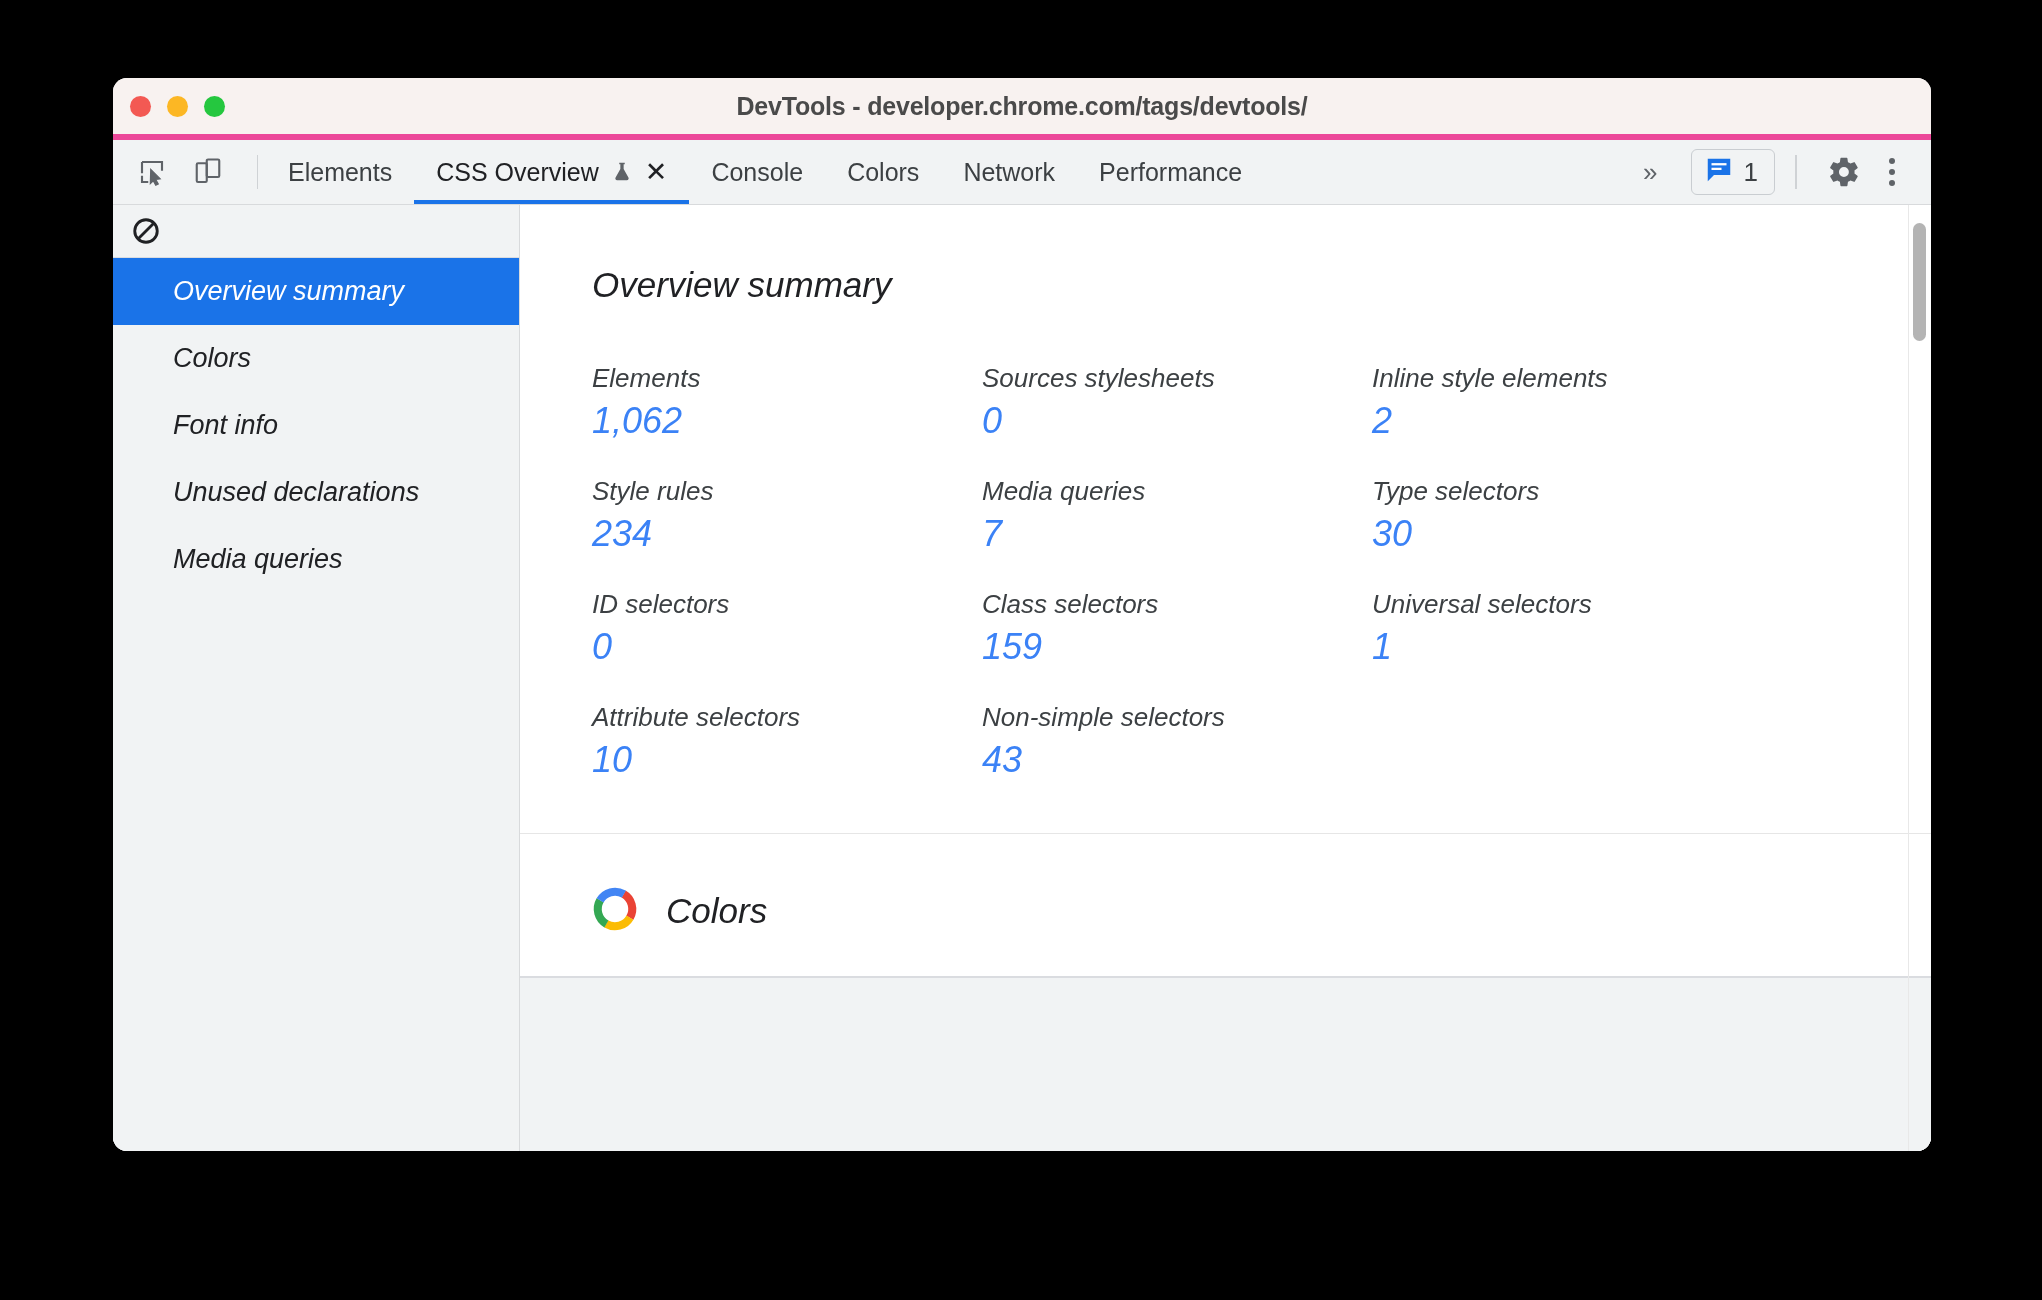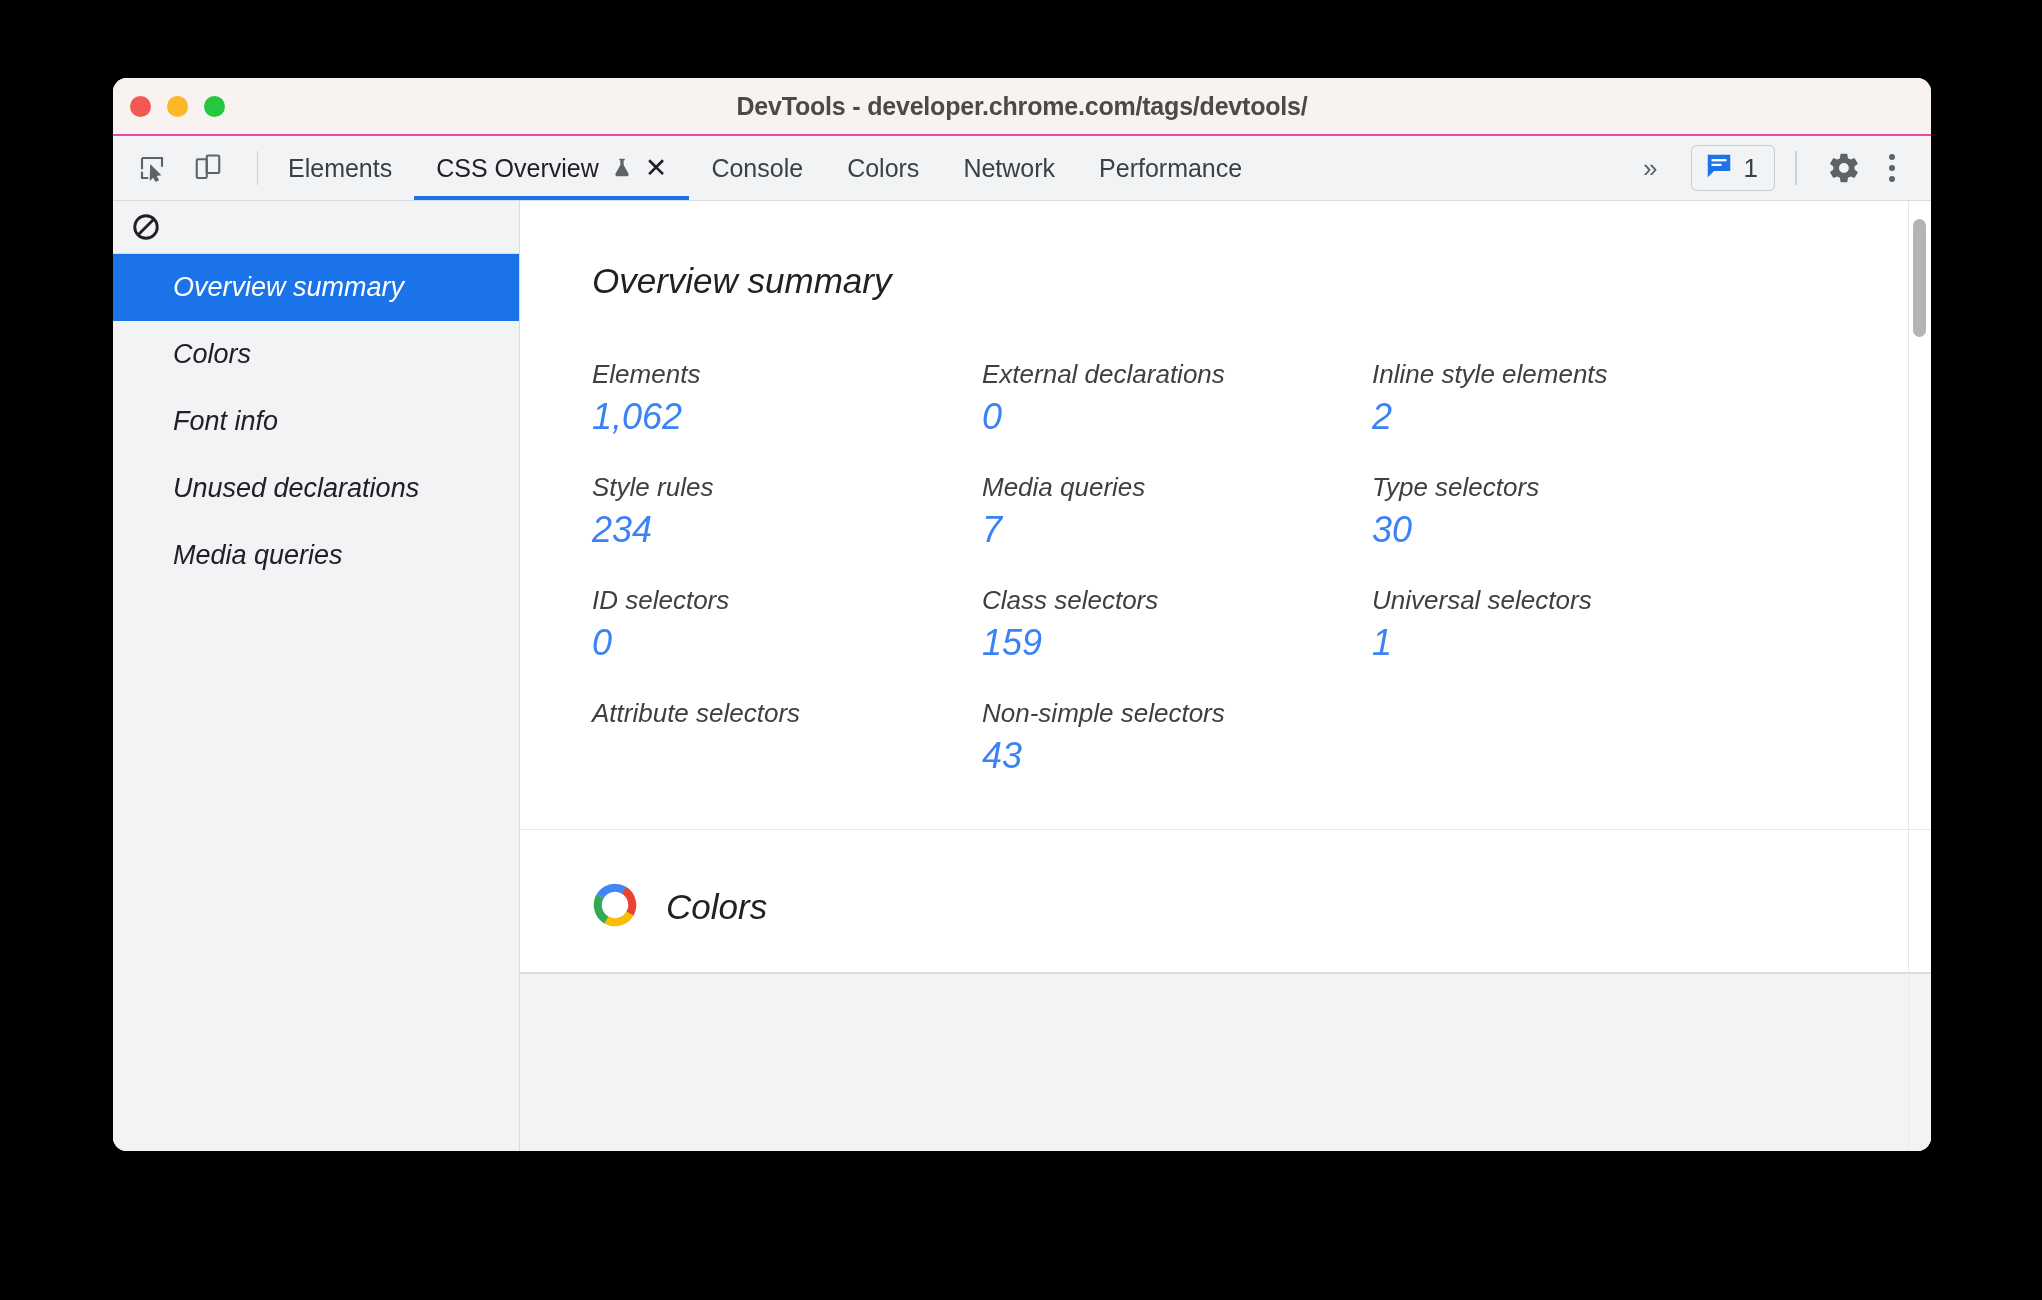--- a/index.html
+++ b/index.html
@@ -29,21 +29,21 @@
     display: flex;
     flex-direction: column;
   }
 
   
   .titlebar {
     position: relative;
     height: 56px;
     flex: 0 0 56px;
     background: #f8f2f0;
-    border-bottom: 2px solid #ec4899;
+    border-bottom: 6px solid #ec4899;
     display: flex;
     align-items: center;
   }
   .traffic {
     display: flex;
     gap: 16px;
     margin-left: 17px;
   }
   .dot { width: 21px; height: 21px; border-radius: 50%; }
   .dot.red    { background: #f35953; }
@@ -379,21 +379,21 @@
     <div class="content">
 
       <div class="summary-panel">
         <h1 class="panel-title">Overview summary</h1>
         <div class="metrics">
           <div>
             <div class="metric-label">Elements</div>
             <div class="metric-value">1,062</div>
           </div>
           <div>
-            <div class="metric-label">External declarations</div>
+            <div class="metric-label">Sources stylesheets</div>
             <div class="metric-value">0</div>
           </div>
           <div>
             <div class="metric-label">Inline style elements</div>
             <div class="metric-value">2</div>
           </div>
           <div>
             <div class="metric-label">Style rules</div>
             <div class="metric-value">234</div>
           </div>
@@ -412,20 +412,21 @@
           <div>
             <div class="metric-label">Class selectors</div>
             <div class="metric-value">159</div>
           </div>
           <div>
             <div class="metric-label">Universal selectors</div>
             <div class="metric-value">1</div>
           </div>
           <div>
             <div class="metric-label">Attribute selectors</div>
+            <div class="metric-value">10</div>
           </div>
           <div>
             <div class="metric-label">Non-simple selectors</div>
             <div class="metric-value">43</div>
           </div>
           <div></div>
         </div>
       </div>
 
       <div class="colors-section">

